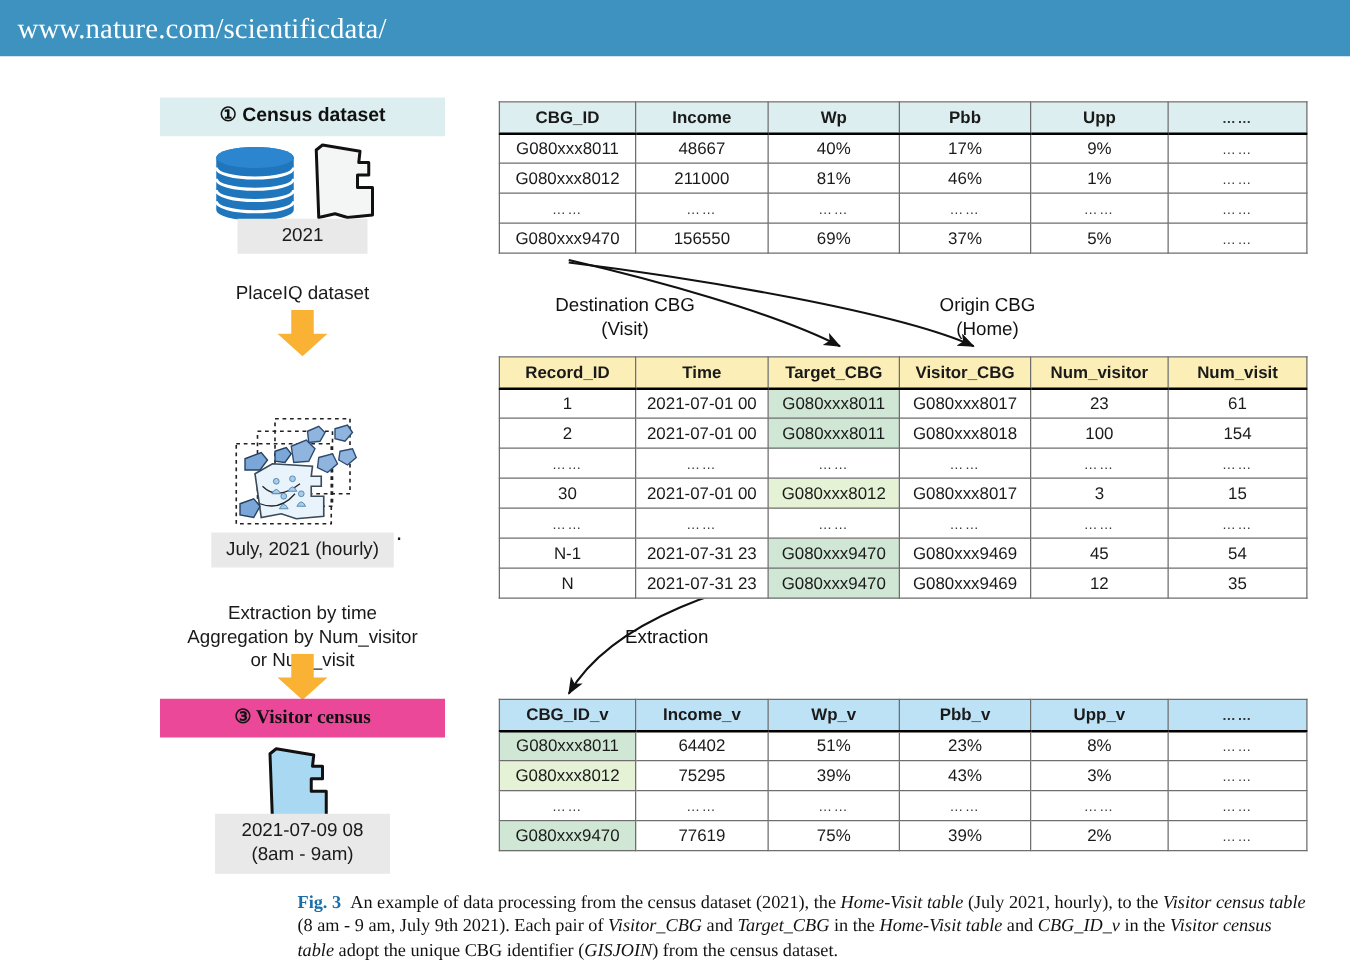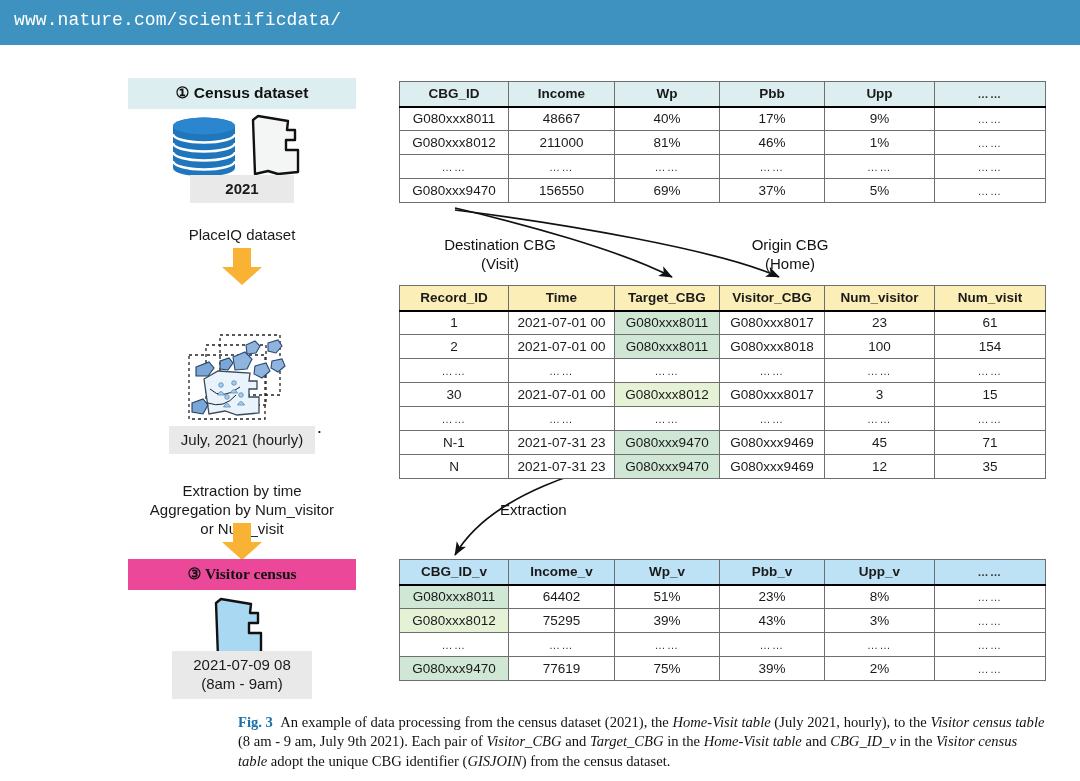--- a/index.html
+++ b/index.html
@@ -14,22 +14,22 @@
   }
 
   
   #banner {
     position: absolute; left: 0; top: 0;
     width: 1080px; height: 45px;
     background: #3d92c0;
   }
   #banner-text {
     position: absolute; left: 14px; top: 10px;
-    font-size: 18px; color: #ffffff; letter-spacing: .1px;
-    font-family: Liberation Mono, monospace;
+    font-size: 23px; color: #ffffff; letter-spacing: .1px;
+    font-family: Liberation Serif, serif;
   }
 
   
   #figure { position: absolute; left: 0; top: 45px; width: 1080px; height: 660px; padding-left: 48px; }
 
   
   .panel-head {
     position: absolute;
     text-align: center;
     font-weight: bold;
@@ -44,21 +44,21 @@
 
   .gray-label {
     position: absolute;
     background: #e9e9e9;
     text-align: center;
     font-size: 15px;
     line-height: 19px;
     color: #1a1a1a;
     padding: 4px 0 5px;
   }
-  #label-2021    { left: 190px; top: 130px; width: 104px; font-weight: bold; }
+  #label-2021    { left: 190px; top: 130px; width: 104px; }
   #label-july    { left: 169px; top: 381px; width: 146px; }
   #label-visdate { left: 172px; top: 606px; width: 140px; padding: 4px 0 6px; }
 
   .plain-label {
     position: absolute;
     text-align: center;
     font-size: 15px;
     line-height: 19px;
     color: #1a1a1a;
   }
@@ -365,21 +365,21 @@
           <td class="c4"><span class="dots">……</span></td>
           <td class="c5"><span class="dots">……</span></td>
           <td class="c6"><span class="dots">……</span></td>
         </tr>
         <tr>
           <td class="c1">N-1</td>
           <td class="c2">2021-07-31 23</td>
           <td class="c3 g-dark">G080xxx9470</td>
           <td class="c4">G080xxx9469</td>
           <td class="c5">45</td>
-          <td class="c6">71</td>
+          <td class="c6">54</td>
         </tr>
         <tr>
           <td class="c1">N</td>
           <td class="c2">2021-07-31 23</td>
           <td class="c3 g-dark">G080xxx9470</td>
           <td class="c4">G080xxx9469</td>
           <td class="c5">12</td>
           <td class="c6">35</td>
         </tr>
       </tbody>

